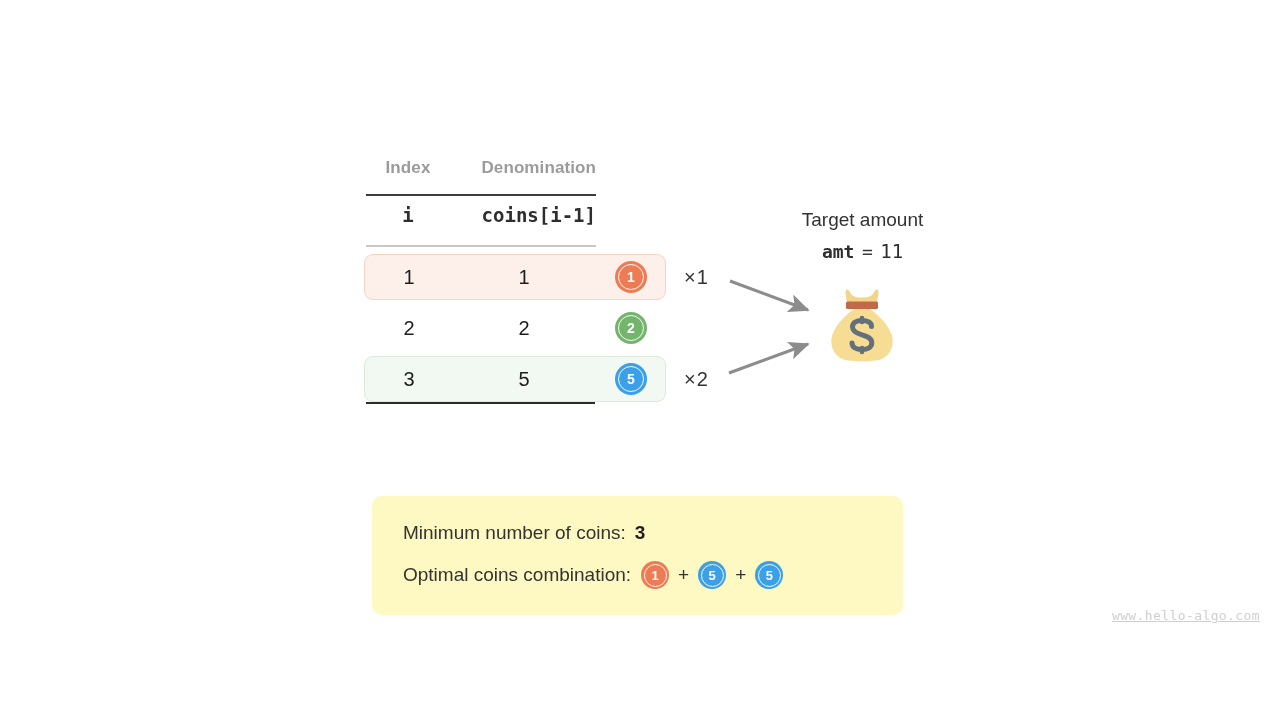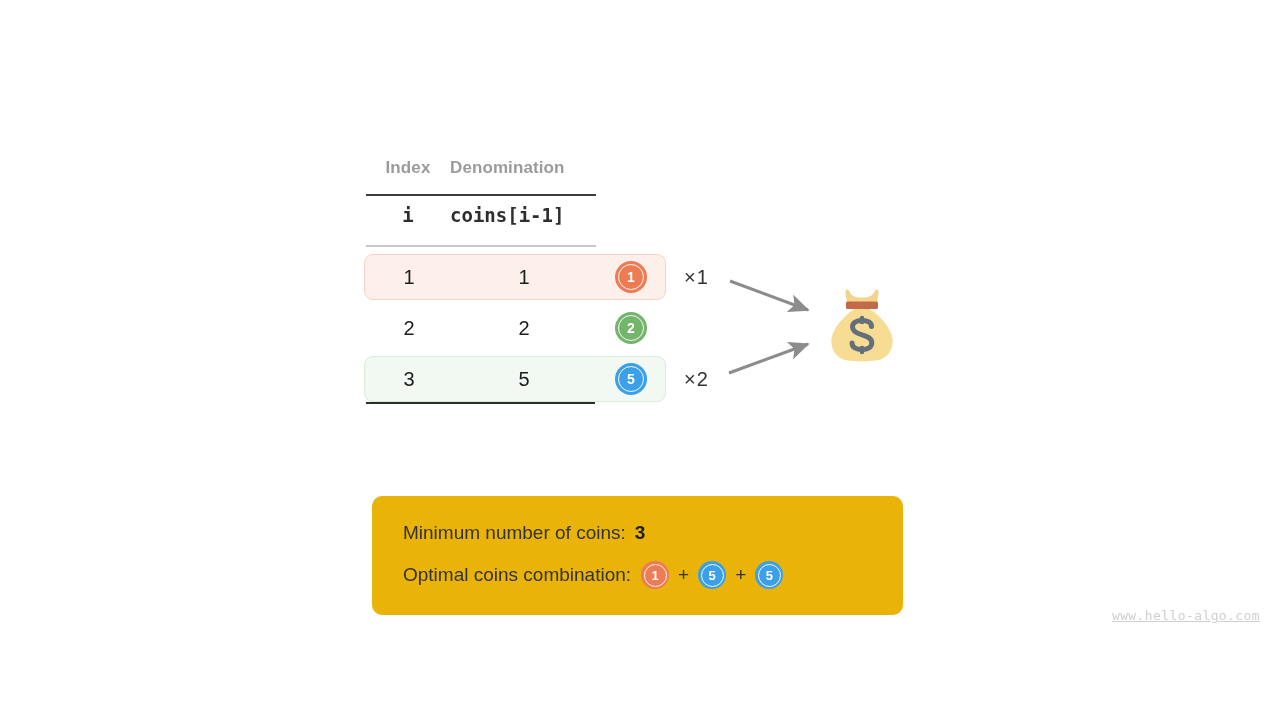--- a/index.html
+++ b/index.html
@@ -40,21 +40,21 @@
     font-weight: bold;
     color: #9b9b9b;
     letter-spacing: 0.1px;
   }
   .col-index {
     width: 84px;
     text-align: center;
   }
   .col-denom {
     width: 146px;
-    text-align: left;
+    text-align: right;
   }
   .rule-dark {
     height: 2px;
     background: #3c3c3c;
     width: 230px;
     margin-top: 6px;
   }
   .rule-light {
     height: 2px;
     background: #c8c8c8;
@@ -224,21 +224,21 @@
     height: 76px;
   }
 
   
   .panel {
     position: absolute;
     left: 372px;
     top: 496px;
     width: 531px;
     height: 119px;
-    background: #eab308;
+    background: #fef9c3;
     border-radius: 10px;
   }
   .panel-line {
     position: absolute;
     display: flex;
     align-items: center;
     white-space: nowrap;
   }
   #panel-line-1 { left: 31px; top: 22px; height: 30px; }
   #panel-line-2 { left: 31px; top: 62px; height: 34px; }
@@ -320,20 +320,28 @@
         </div>
       </div>
     </div>
   </div>
 
   <div class="tbl-bottom-rule"></div>
 
   <div class="mult" id="mult-1">×1</div>
   <div class="mult" id="mult-2">×2</div>
 
+  <div class="target">
+    <span class="target-label">Target amount</span>
+    <span class="target-expr">
+      <span class="mono-b">amt</span>
+      <span class="mono-op">=</span>
+      <span class="mono-n">11</span>
+    </span>
+  </div>
 
   <svg class="arrows" width="120" height="120" viewBox="0 0 120 120">
     <defs>
       <marker id="ah" markerWidth="9" markerHeight="9" refX="6.4" refY="3.1" orient="auto" markerUnits="strokeWidth">
         <path d="M0,0 L7,3.1 L0,6.2 L1.6,3.1 Z" fill="#8C8C8C"></path>
       </marker>
     </defs>
     <line x1="15" y1="16" x2="93" y2="45" stroke="#8C8C8C" stroke-width="3" marker-end="url(#ah)"></line>
     <line x1="14" y1="108" x2="93" y2="79" stroke="#8C8C8C" stroke-width="3" marker-end="url(#ah)"></line>
   </svg>

